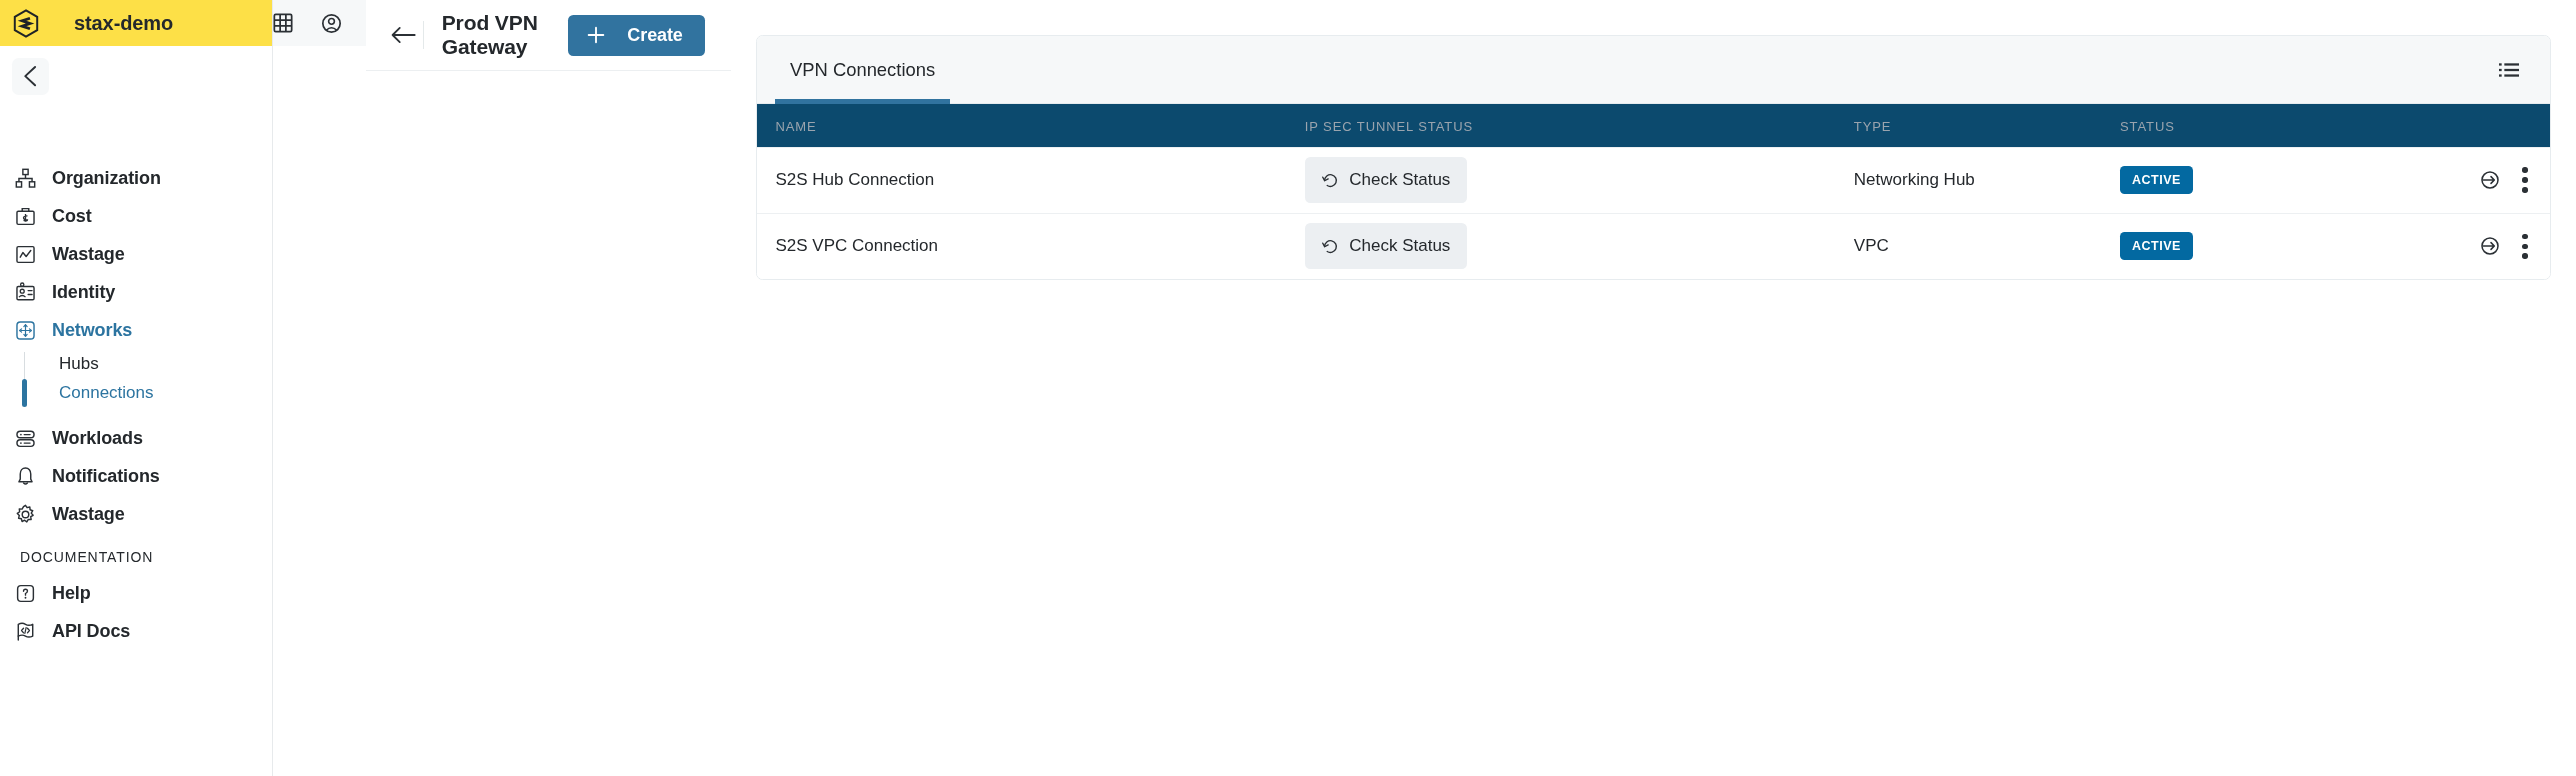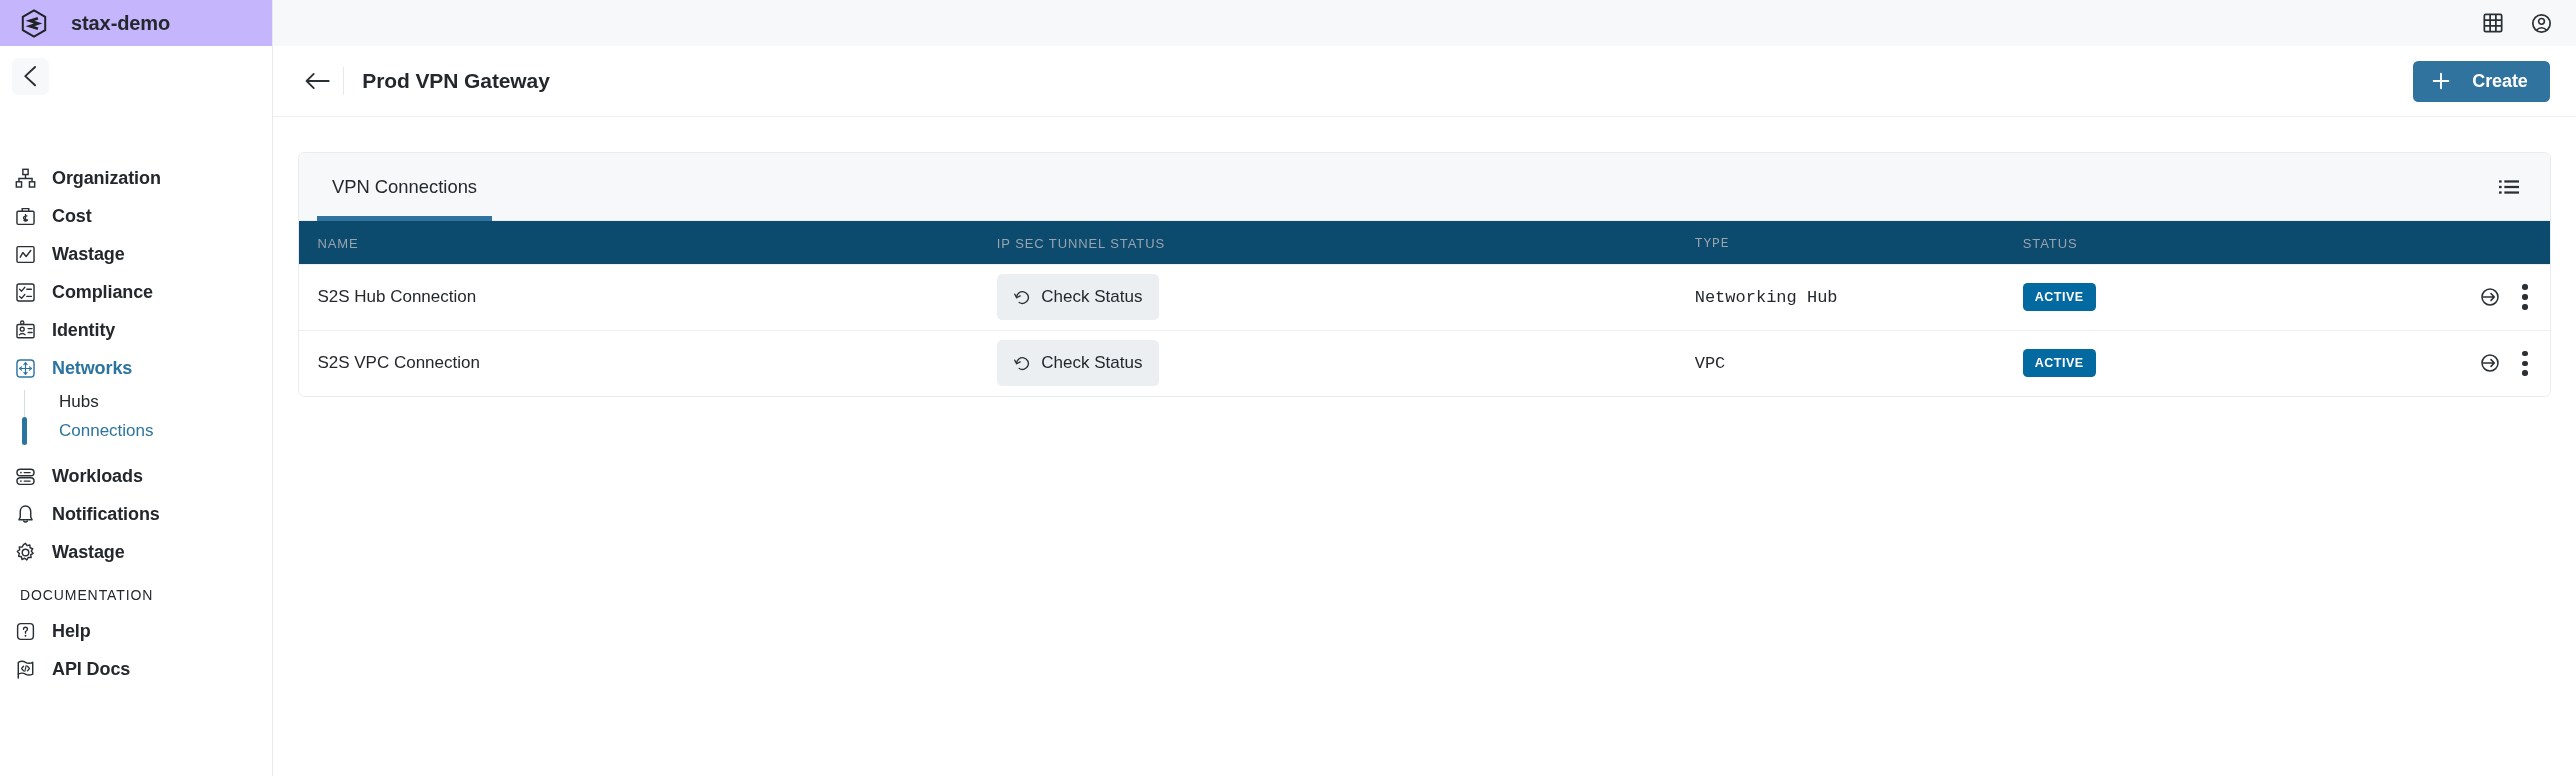--- a/index.html
+++ b/index.html
@@ -17,25 +17,25 @@
   .sidebar {
     width: 273px;
     height: 777px;
     background: #ffffff;
     border-right: 1.3px solid #e7eaec;
     flex: 0 0 273px;
     position: relative;
   }
   .brand {
     height: 46px;
-    background: #c4b5fd;
-    display: flex;
-    align-items: center;
-    padding-left: 20px;
-    gap: 23px;
+    background: #fde047;
+    display: flex;
+    align-items: center;
+    padding-left: 12px;
+    gap: 34px;
   }
   .brand-logo { width: 28px; height: 29px; flex: 0 0 28px; display:block; }
   .brand-name {
     font-size: 20px;
     font-weight: bold;
     color: #24282c;
     letter-spacing: -0.1px;
   }
 
   .collapse-btn {
@@ -107,21 +107,21 @@
     padding: 16px 0 9.2px 20px;
     font-weight: normal;
   }
 
   
   .main {
     flex: 1 1 auto;
     height: 777px;
     background: #ffffff;
     display: flex;
-    flex-direction: column;
+    flex-direction: row;
     position: relative;
   }
   .topbar {
     height: 46px;
     background: #f6f8f9;
     display: flex;
     align-items: center;
     justify-content: flex-end;
     padding-right: 24px;
     gap: 28px;
@@ -232,21 +232,21 @@
     border-bottom: 1.3px solid #edf0f2;
     font-size: 17px;
     color: #24282c;
     background: #fff;
     vertical-align: middle;
   }
   tbody tr:last-child td { border-bottom: none; }
 
   .col-name   { width: 716px; padding-left: 18.4px !important; }
   .col-tunnel { width: 716px; }
-  .col-type   { width: 335px; font-family: Liberation Mono, monospace; }
+  .col-type   { width: 335px; }
   .col-status { width: 342px; }
   .col-acts   { width: 197px; }
 
   .check-status-btn {
     display: inline-flex;
     align-items: center;
     gap: 10.5px;
     background: #eceff2;
     border: none;
     border-radius: 5.3px;
@@ -330,31 +330,20 @@
       <div class="nav-item">
         <span class="nav-icon">
           <svg width="21" height="21" viewBox="0 0 32 32">
             <rect x="3" y="4" width="26" height="24" rx="2" fill="none" stroke="#2b3035" stroke-width="2.2"></rect>
             <polyline points="8,20 12,13 17,19 24,10" fill="none" stroke="#2b3035" stroke-width="2.2" stroke-linejoin="round" stroke-linecap="round"></polyline>
           </svg>
         </span>
         <span class="nav-label">Wastage</span>
       </div>
 
-      <div class="nav-item">
-        <span class="nav-icon">
-          <svg width="21" height="21" viewBox="0 0 32 32">
-            <rect x="3" y="3" width="26" height="26" rx="3" fill="none" stroke="#2b3035" stroke-width="2.2"></rect>
-            <polyline points="7,11 10,14 15,8" fill="none" stroke="#2b3035" stroke-width="2" stroke-linecap="round" stroke-linejoin="round"></polyline>
-            <polyline points="7,22 10,25 15,19" fill="none" stroke="#2b3035" stroke-width="2" stroke-linecap="round" stroke-linejoin="round"></polyline>
-            <path d="M18 11 L25 11 M18 22 L25 22" stroke="#2b3035" stroke-width="2" stroke-linecap="round"></path>
-          </svg>
-        </span>
-        <span class="nav-label">Compliance</span>
-      </div>
 
       <div class="nav-item">
         <span class="nav-icon">
           <svg width="21" height="21" viewBox="0 0 32 32">
             <rect x="3" y="7" width="26" height="20" rx="2" fill="none" stroke="#2b3035" stroke-width="2.2"></rect>
             <circle cx="11" cy="4" r="2.5" fill="none" stroke="#2b3035" stroke-width="2"></circle>
             <circle cx="11" cy="14" r="3" fill="none" stroke="#2b3035" stroke-width="2"></circle>
             <path d="M6 23 Q11 18 16 23" fill="none" stroke="#2b3035" stroke-width="2"></path>
             <path d="M20 13 L26 13 M20 19 L26 19" stroke="#2b3035" stroke-width="2" stroke-linecap="round"></path>
           </svg>

